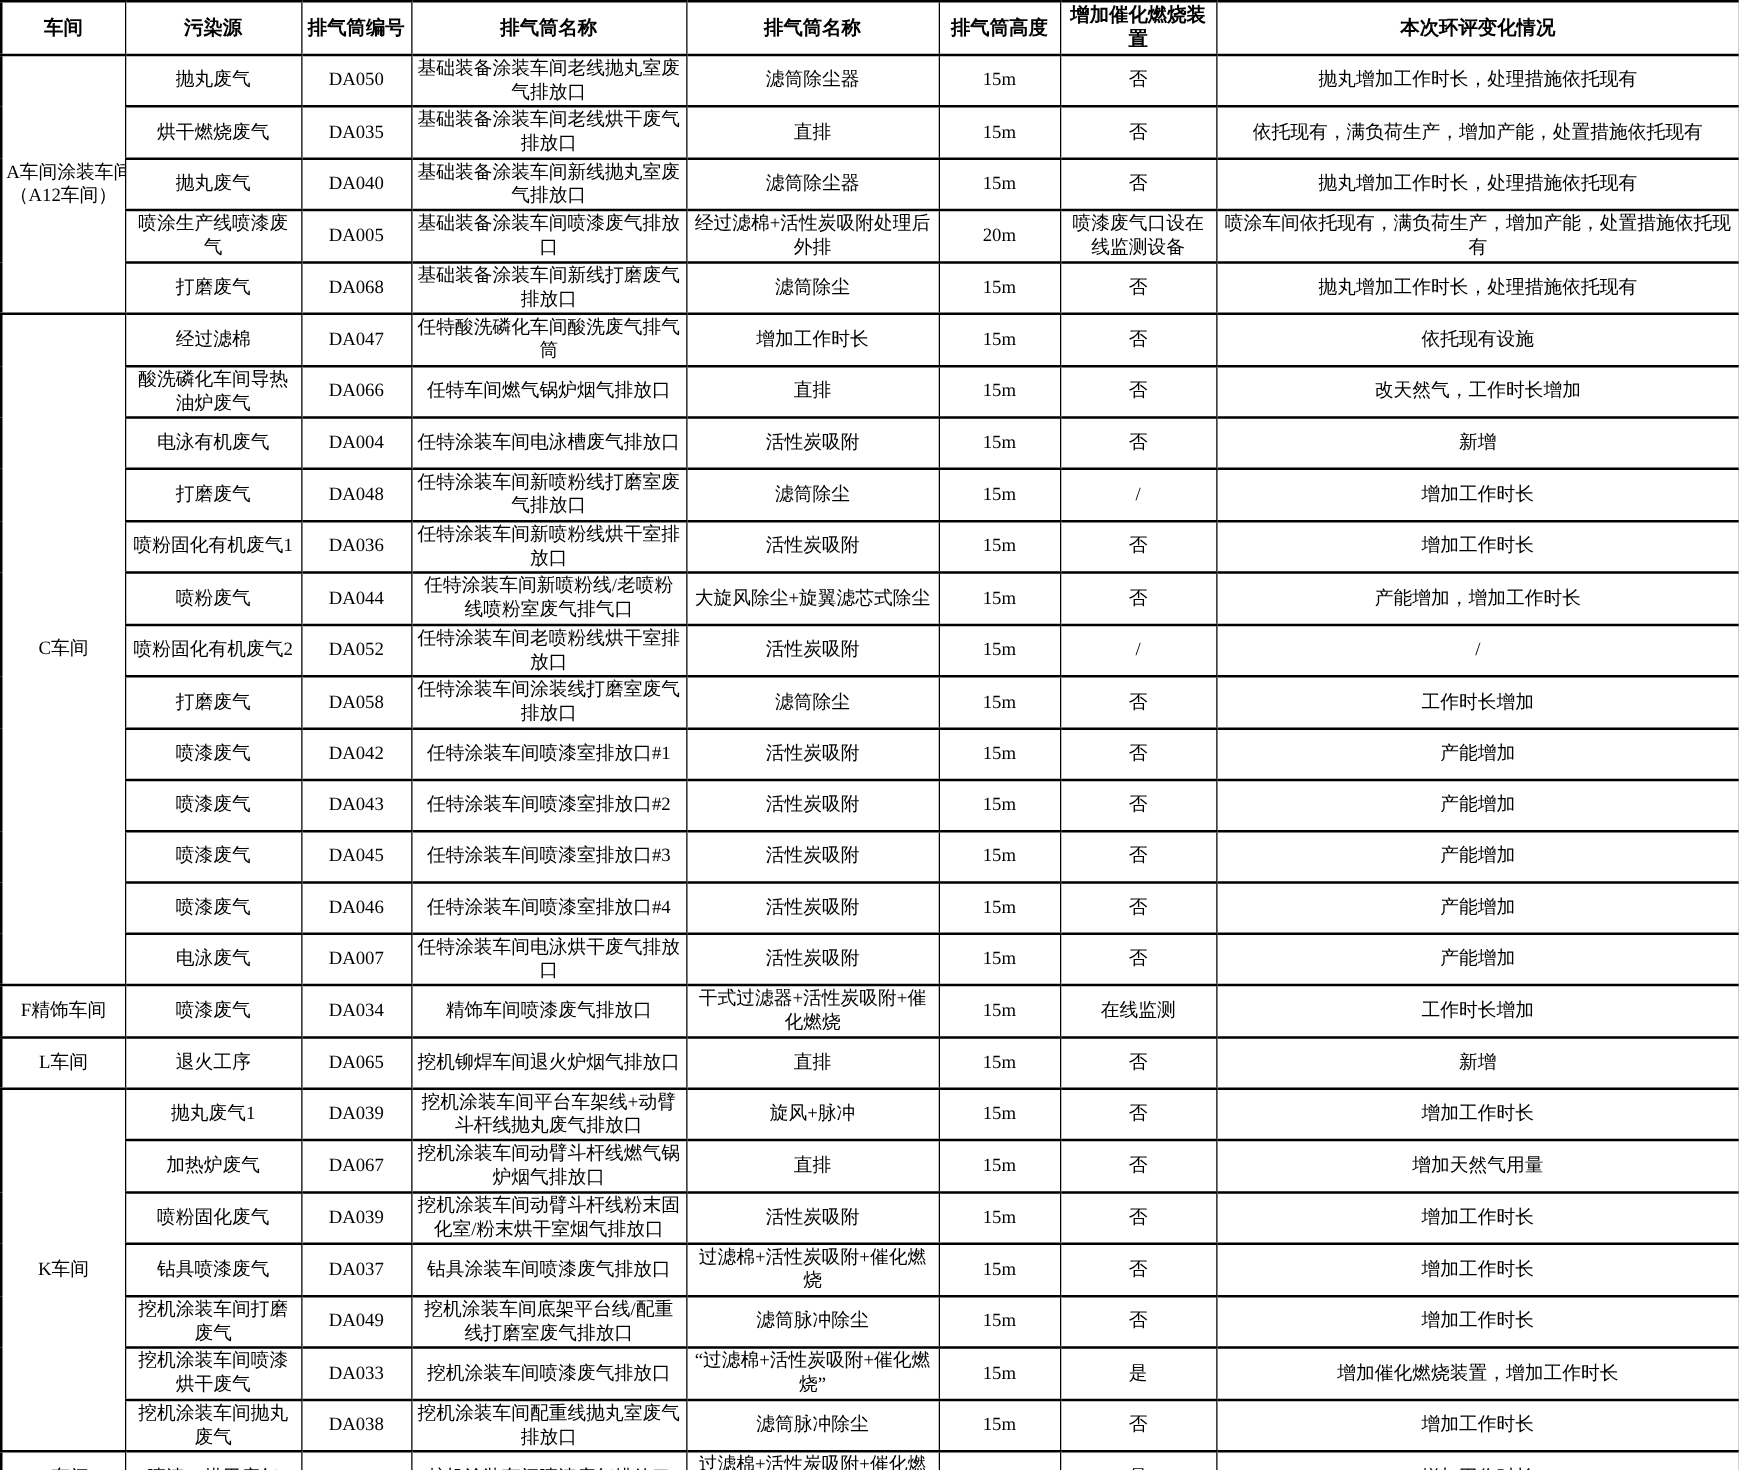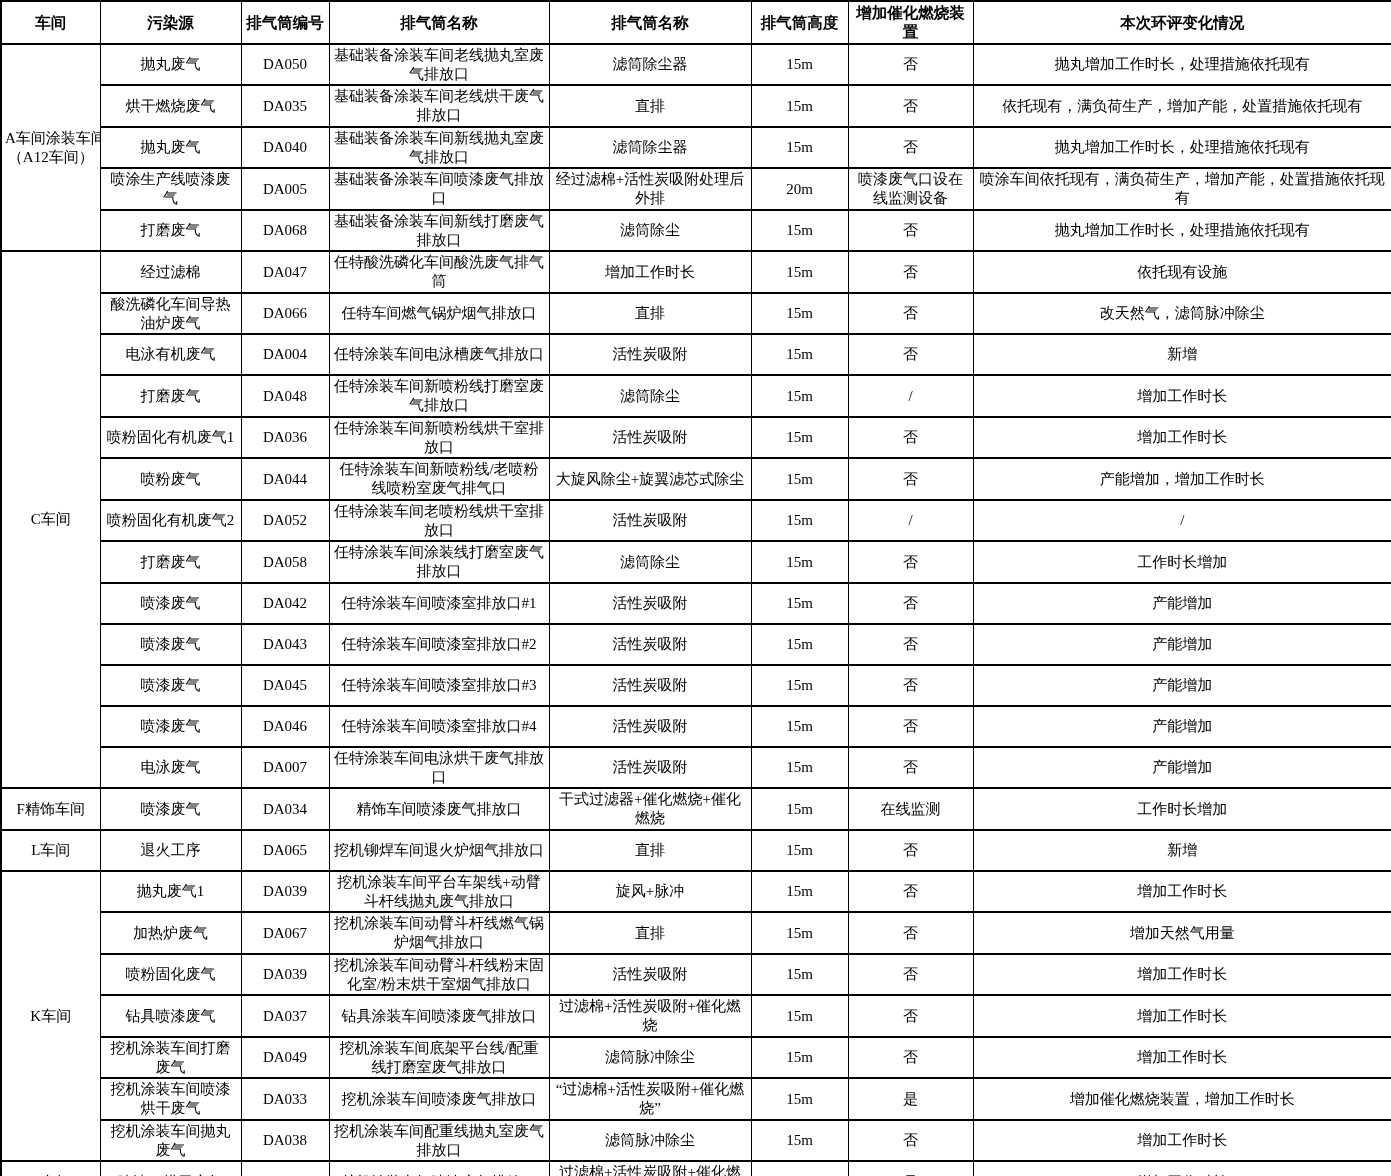--- a/index.html
+++ b/index.html
@@ -122,21 +122,21 @@
         <td data-name="cell-auto-monitoring">否</td>
         <td data-name="cell-eia-change">依托现有设施</td>
       </tr>
       <tr data-name="table-row">
         <td data-name="cell-pollution-source">酸洗磷化车间导热油炉废气</td>
         <td data-name="cell-stack-id">DA066</td>
         <td data-name="cell-stack-name">任特车间燃气锅炉烟气排放口</td>
         <td data-name="cell-treatment">直排</td>
         <td data-name="cell-stack-height">15m</td>
         <td data-name="cell-auto-monitoring">否</td>
-        <td data-name="cell-eia-change">改天然气，滤筒脉冲除尘</td>
+        <td data-name="cell-eia-change">改天然气，工作时长增加</td>
       </tr>
       <tr data-name="table-row">
         <td data-name="cell-pollution-source">电泳有机废气</td>
         <td data-name="cell-stack-id">DA004</td>
         <td data-name="cell-stack-name">任特涂装车间电泳槽废气排放口</td>
         <td data-name="cell-treatment">活性炭吸附</td>
         <td data-name="cell-stack-height">15m</td>
         <td data-name="cell-auto-monitoring">否</td>
         <td data-name="cell-eia-change">新增</td>
       </tr>
@@ -228,21 +228,21 @@
         <td data-name="cell-treatment">活性炭吸附</td>
         <td data-name="cell-stack-height">15m</td>
         <td data-name="cell-auto-monitoring">否</td>
         <td data-name="cell-eia-change">产能增加</td>
       </tr>
       <tr data-name="table-row">
         <td rowspan="1" class="workshop-cell" data-name="cell-workshop">F精饰车间</td>
         <td data-name="cell-pollution-source">喷漆废气</td>
         <td data-name="cell-stack-id">DA034</td>
         <td data-name="cell-stack-name">精饰车间喷漆废气排放口</td>
-        <td data-name="cell-treatment">干式过滤器+催化燃烧+催化燃烧</td>
+        <td data-name="cell-treatment">干式过滤器+活性炭吸附+催化燃烧</td>
         <td data-name="cell-stack-height">15m</td>
         <td data-name="cell-auto-monitoring">在线监测</td>
         <td data-name="cell-eia-change">工作时长增加</td>
       </tr>
       <tr data-name="table-row">
         <td rowspan="1" class="workshop-cell" data-name="cell-workshop">L车间</td>
         <td data-name="cell-pollution-source">退火工序</td>
         <td data-name="cell-stack-id">DA065</td>
         <td data-name="cell-stack-name">挖机铆焊车间退火炉烟气排放口</td>
         <td data-name="cell-treatment">直排</td>

